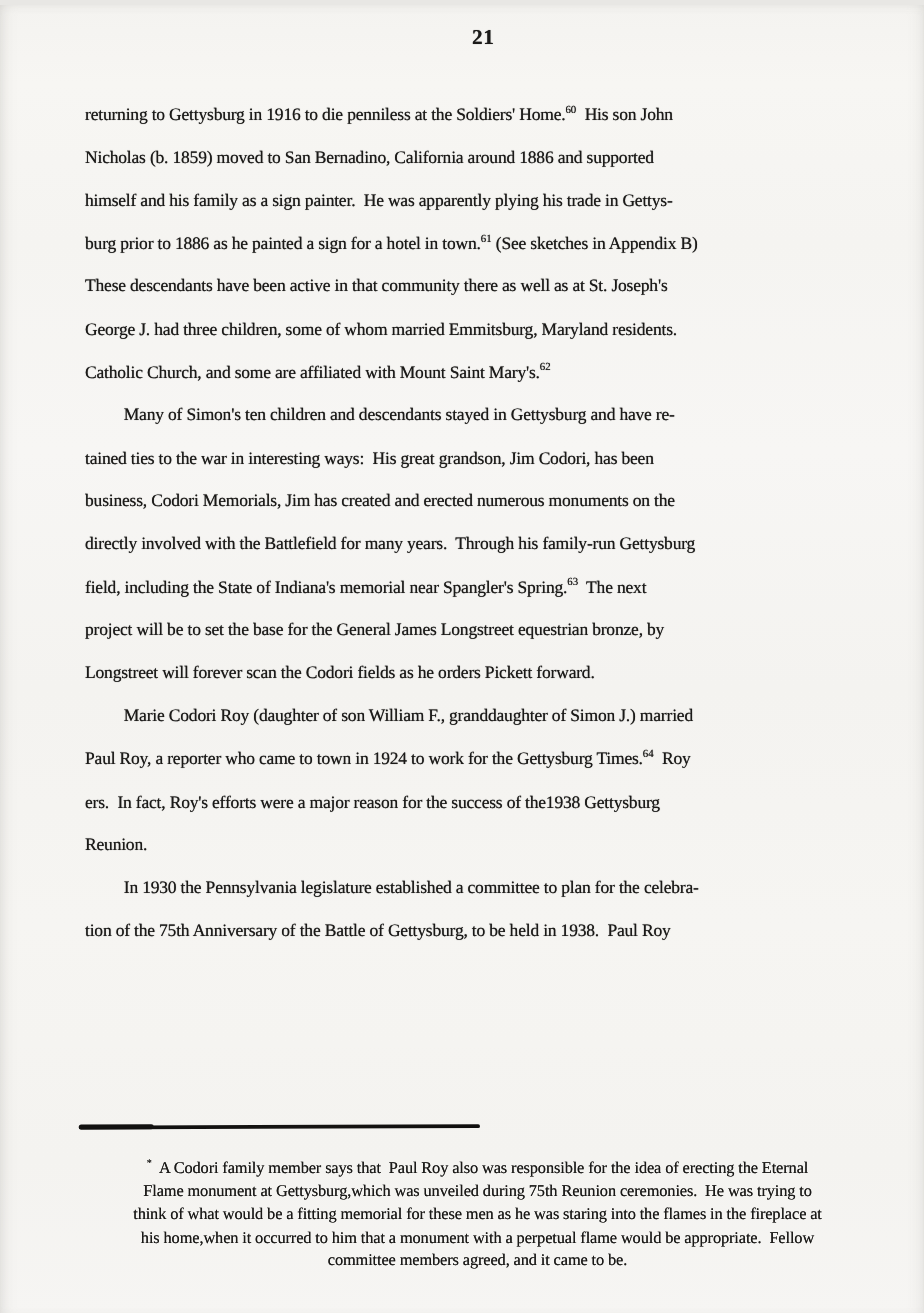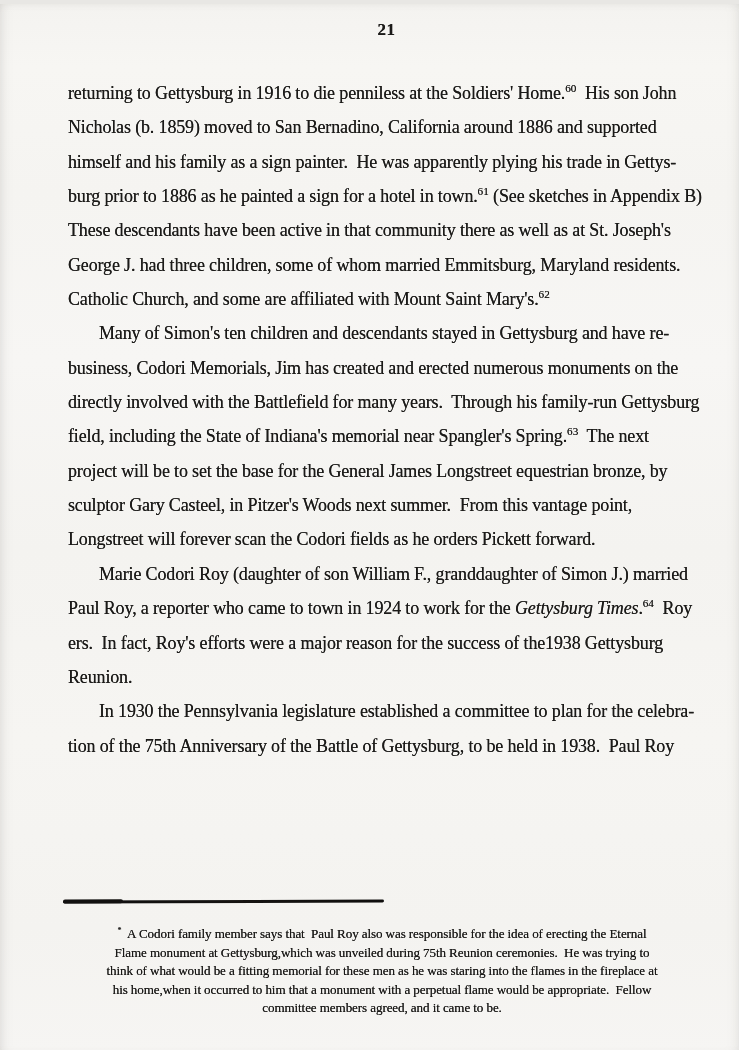--- a/index.html
+++ b/index.html
@@ -37,32 +37,32 @@
   .body-text {
     position: absolute;
     top: 72px;
     left: 68px;
     width: 612px;
   }
   .body-text .line {
     height: 34.35px;
     line-height: 34.35px;
     white-space: pre;
-    font-size: 18px;
+    font-size: 14px;
     letter-spacing: -0.15px;
     text-shadow: 0 0 0.6px rgba(10,10,10,0.8);
   }
   .body-text .line.indent { padding-left: 31px; }
   .sup {
     font-size: 0.62em;
     vertical-align: super;
     line-height: 0;
     letter-spacing: 0;
   }
-  .ital { font-style: italic; }
+  .ital { }
   .footnote-separator {
     position: absolute;
     top: 896px;
     left: 63px;
     width: 321px;
     height: 3px;
     background: linear-gradient(90deg, #0d0d0d 0%, #161412 55%, #0f0e0d 100%);
     border-radius: 2px;
     transform: rotate(-0.2deg);
   }
@@ -98,25 +98,25 @@
 
   <div class="body-text">
       <div class="line"><span>returning to Gettysburg in 1916 to die penniless at the Soldiers' Home.</span><span class="sup">60</span><span>  His son John</span></div>
       <div class="line"><span>Nicholas (b. 1859) moved to San Bernadino, California around 1886 and supported</span></div>
       <div class="line"><span>himself and his family as a sign painter.  He was apparently plying his trade in Gettys-</span></div>
       <div class="line"><span>burg prior to 1886 as he painted a sign for a hotel in town.</span><span class="sup">61</span><span> (See sketches in Appendix B)</span></div>
       <div class="line"><span>These descendants have been active in that community there as well as at St. Joseph's</span></div>
       <div class="line"><span>George J. had three children, some of whom married Emmitsburg, Maryland residents.</span></div>
       <div class="line"><span>Catholic Church, and some are affiliated with Mount Saint Mary's.</span><span class="sup">62</span></div>
       <div class="line indent"><span>Many of Simon's ten children and descendants stayed in Gettysburg and have re-</span></div>
+      <div class="line"><span>tained ties to the war in interesting ways:  His great grandson, Jim Codori, has been</span></div>
       <div class="line"><span>business, Codori Memorials, Jim has created and erected numerous monuments on the</span></div>
       <div class="line"><span>directly involved with the Battlefield for many years.  Through his family-run Gettysburg</span></div>
       <div class="line"><span>field, including the State of Indiana's memorial near Spangler's Spring.</span><span class="sup">63</span><span>  The next</span></div>
       <div class="line"><span>project will be to set the base for the General James Longstreet equestrian bronze, by</span></div>
-      <div class="line"><span>sculptor Gary Casteel, in Pitzer's Woods next summer.  From this vantage point,</span></div>
       <div class="line"><span>Longstreet will forever scan the Codori fields as he orders Pickett forward.</span></div>
       <div class="line indent"><span>Marie Codori Roy (daughter of son William F., granddaughter of Simon J.) married</span></div>
       <div class="line"><span>Paul Roy, a reporter who came to town in 1924 to work for the </span><span class="ital">Gettysburg Times</span><span>.</span><span class="sup">64</span><span>  Roy</span></div>
       <div class="line"><span>ers.  In fact, Roy's efforts were a major reason for the success of the1938 Gettysburg</span></div>
       <div class="line"><span>Reunion.</span></div>
       <div class="line indent"><span>In 1930 the Pennsylvania legislature established a committee to plan for the celebra-</span></div>
       <div class="line"><span>tion of the 75th Anniversary of the Battle of Gettysburg, to be held in 1938.  Paul Roy</span></div>
     </div>
 
   <div class="footnote-separator"></div>

